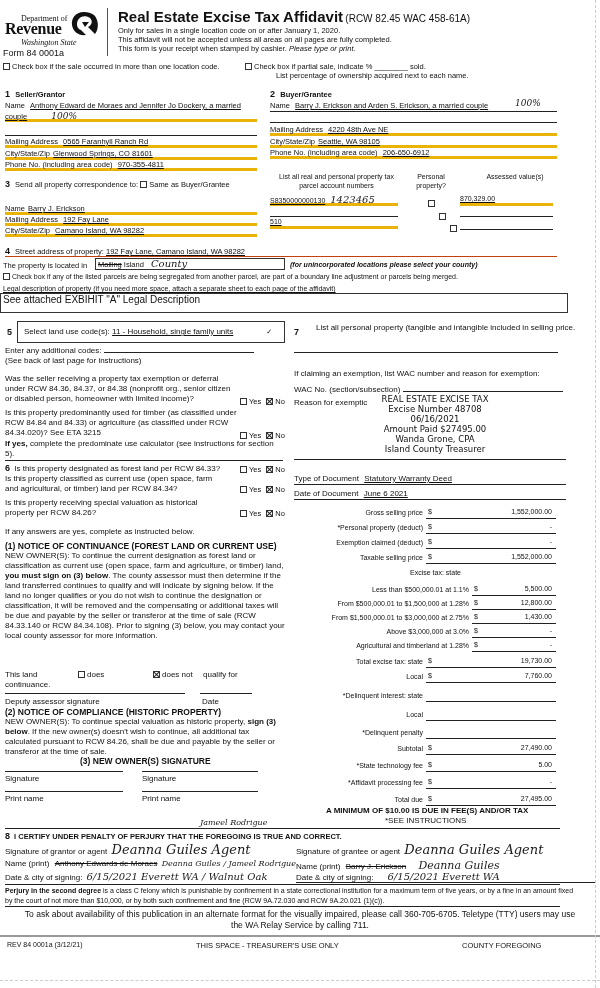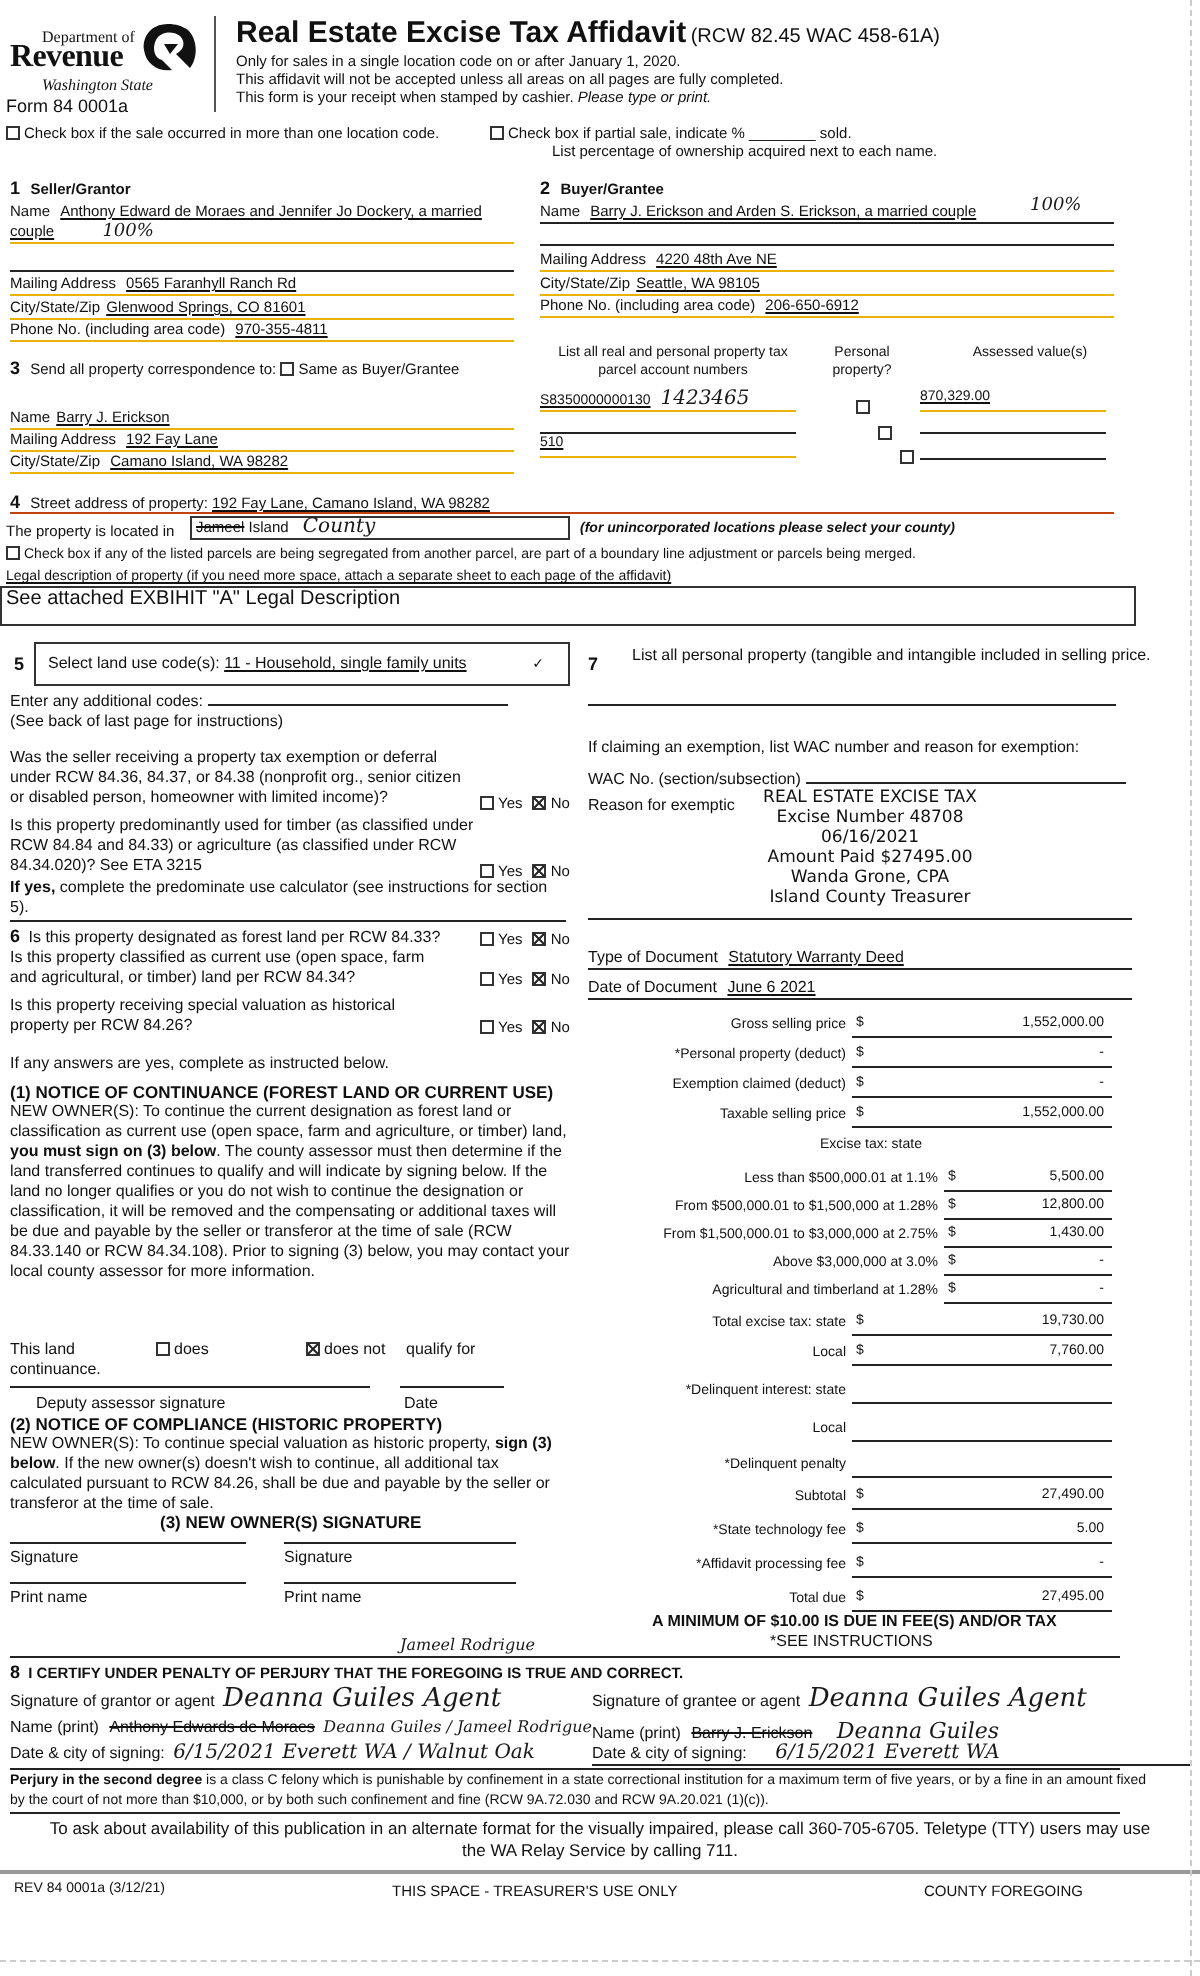--- a/index.html
+++ b/index.html
@@ -1,19 +1,19 @@
 <!DOCTYPE html>
 <html><head>
 <meta charset="utf-8">
 <style>
   * { box-sizing: border-box; margin: 0; padding: 0; }
   html, body { width: 600px; height: 988px; background: #fff; overflow: hidden; }
   body { font-family: "Liberation Sans", sans-serif; color: #111; font-size: 8px; position: relative; }
   .abs { position: absolute; }
-  .u { border-bottom: 1px solid #eab308; }
+  .u { border-bottom: 3px solid #eab308; }
   .ul { text-decoration: underline; }
   .hand { font-family: "DejaVu Serif", serif; font-style: italic; color: #1a1a1a; }
   .cb { display: inline-block; width: 7px; height: 7px; border: 1px solid #333; vertical-align: -1px; margin-right: 2px; position: relative; }
   .cb.x::before, .cb.x::after { content: ""; position: absolute; left: 2px; top: -1px; width: 1px; height: 7px; background: #222; }
   .cb.x::before { transform: rotate(45deg); }
   .cb.x::after { transform: rotate(-45deg); }
   .secnum { font-weight: bold; font-size: 9px; }
   .label { font-size: 7.5px; }
   .yn { position: absolute; font-size: 7.5px; white-space: nowrap; }
   .fee-label { position: absolute; text-align: right; white-space: nowrap; }
@@ -158,21 +158,21 @@
 <div class="line" style="left:460px;top:229px;width:93px;"></div>
 
 
 <div class="abs" style="left:5px;top:246px;width:552px;height:11px;font-size:7.5px;white-space:nowrap;border-bottom:1px solid #c2410c;">
   <span class="secnum">4</span>
   <span style="margin-left:3px;">Street address of property:</span>
   <span class="ul">192 Fay Lane, Camano Island, WA  98282</span>
 </div>
 <div class="abs label" style="left:3px;top:261px;">The property is located in</div>
 <div class="abs boxed" style="left:95px;top:258px;width:190px;height:12px;font-size:7.5px;padding-left:2px;line-height:10px;white-space:nowrap;">
-  <s>Jameel</s>
+  <s>Mailing</s>
   <span>Island</span>
   <span class="hand" style="font-size:10px;margin-left:5px;">County</span>
 </div>
 <div class="abs" style="left:290px;top:261px;font-size:7px;font-style:italic;font-weight:bold;">(for unincorporated locations please select your county)</div>
 <div class="abs small" style="left:3px;top:273px;white-space:nowrap;">
   <span class="cb"></span><span>Check box if any of the listed parcels are being segregated from another parcel, are part of a boundary line adjustment or parcels being merged.</span>
 </div>
 <div class="abs small ul" style="left:3px;top:285px;">Legal description of property (if you need more space, attach a separate sheet to each page of the affidavit)</div>
 <div class="abs boxed" style="left:0px;top:293px;width:568px;height:20px;font-size:10px;padding-left:2px;line-height:12px;">
   <span>See attached EXBIHIT "A" Legal Description</span>
@@ -235,21 +235,21 @@
 </div>
 <div class="abs" style="left:5px;top:670px;width:280px;font-size:8px;white-space:nowrap;">
   <span>This land</span>
   <span style="position:absolute;left:73px;"><span class="cb"></span><span>does</span></span>
   <span style="position:absolute;left:148px;"><span class="cb x"></span><span>does not</span></span>
   <span style="position:absolute;left:198px;">qualify for</span>
 </div>
 <div class="abs" style="left:5px;top:680px;font-size:8px;">continuance.</div>
 <div class="line" style="left:5px;top:693px;width:180px;"></div>
 <div class="line" style="left:200px;top:693px;width:52px;"></div>
-<div class="abs" style="left:18px;top:697px;font-size:8px;">Deputy assessor signature</div>
+<div class="abs" style="left:5px;top:697px;font-size:8px;">Deputy assessor signature</div>
 <div class="abs" style="left:202px;top:697px;font-size:8px;">Date</div>
 
 <div class="abs" style="left:5px;top:707px;font-size:8.5px;font-weight:bold;white-space:nowrap;">(2) NOTICE OF COMPLIANCE (HISTORIC PROPERTY)</div>
 <div class="abs" style="left:5px;top:717px;width:282px;font-size:8px;line-height:10px;">
   <span>NEW OWNER(S): To continue special valuation as historic property,</span>
   <b>sign (3) below</b><span>. If the new owner(s) doesn't wish to continue, all additional tax calculated pursuant to RCW 84.26, shall be due and payable by the seller or transferor at the time of sale.</span>
 </div>
 <div class="abs" style="left:80px;top:756px;font-size:8.5px;font-weight:bold;">(3) NEW OWNER(S) SIGNATURE</div>
 <div class="line" style="left:5px;top:771px;width:118px;"></div>
 <div class="line" style="left:142px;top:771px;width:116px;"></div>

